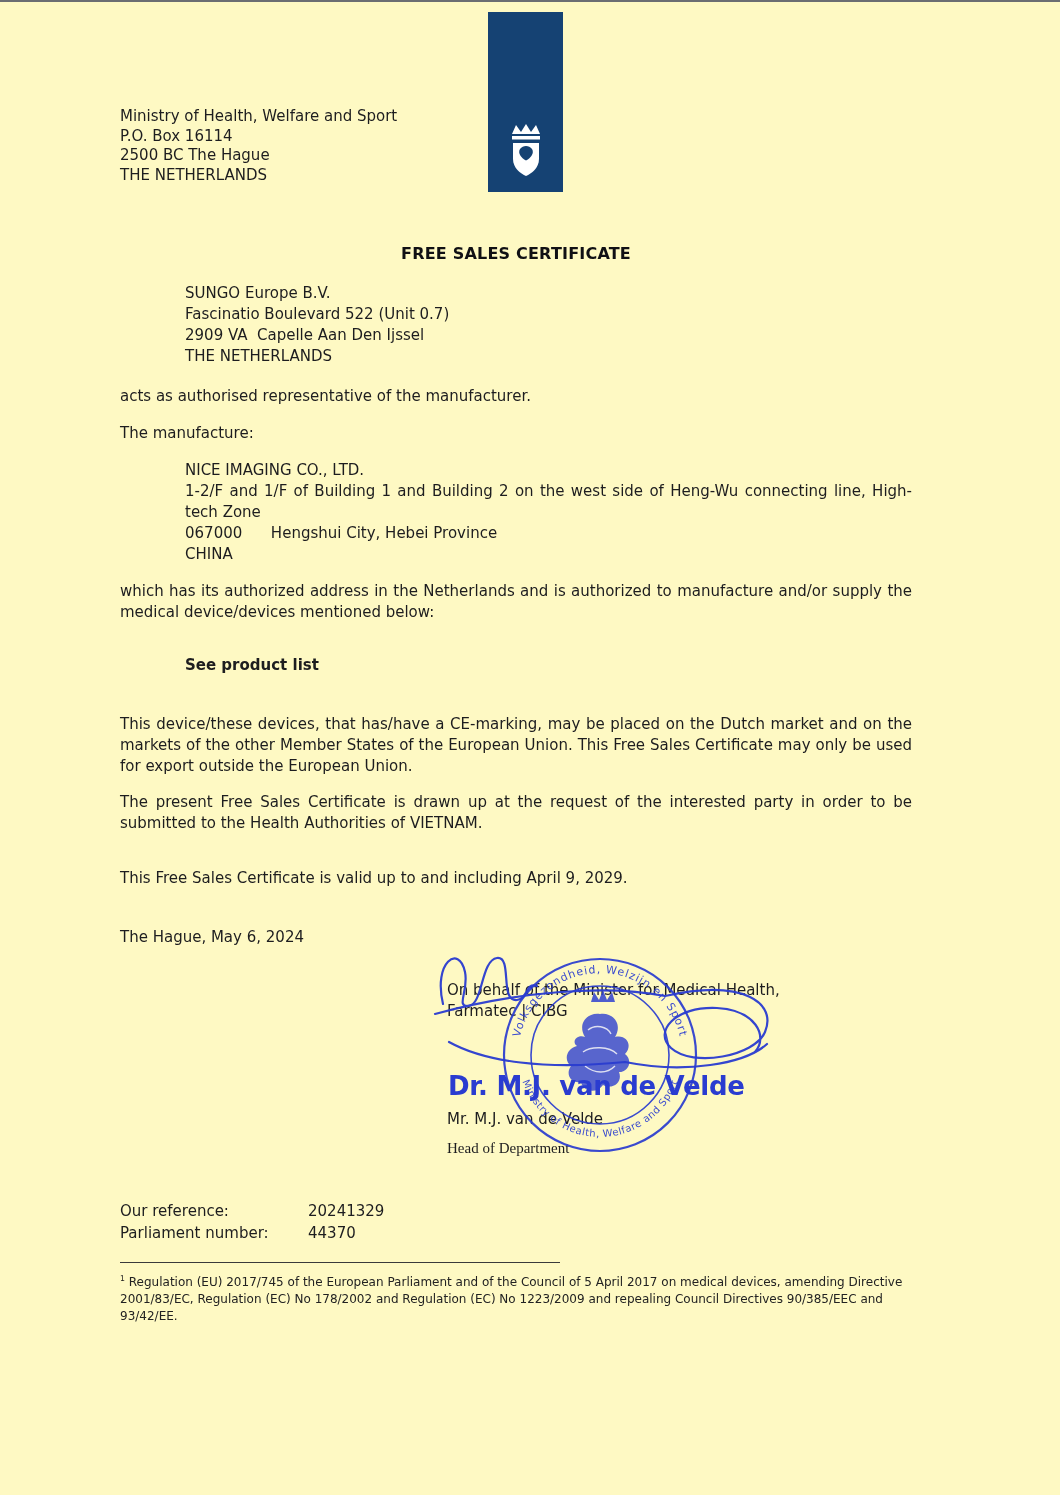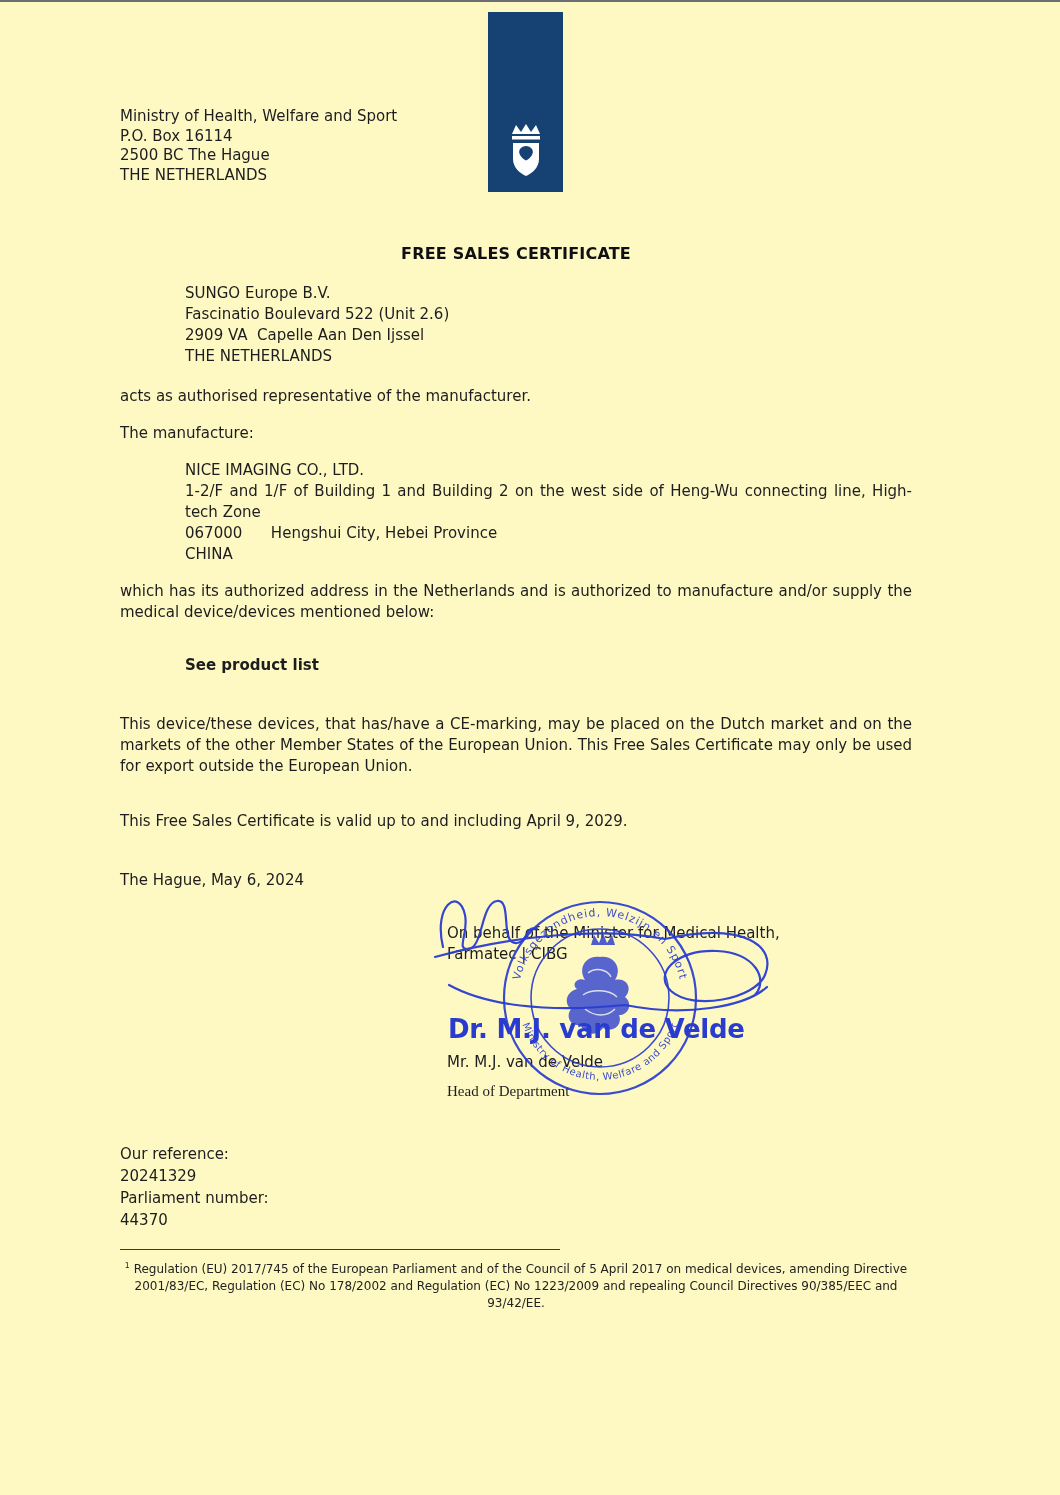--- a/index.html
+++ b/index.html
@@ -30,25 +30,25 @@
 
   .signature-area{position:relative;height:200px;margin-top:30px;}
   .behalf{position:absolute;left:327px;top:2px;line-height:21px;}
   .sig-script{position:absolute;left:328px;top:93px;font-size:26px;line-height:30px;font-weight:bold;
               color:#2a3cd0;letter-spacing:-0.3px;white-space:nowrap;}
   .signer-name{position:absolute;left:327px;top:131px;}
   .signer-title{position:absolute;left:327px;top:160px;font-family:Liberation Serif, serif;}
   .sig-svg{position:absolute;left:305px;top:-36px;pointer-events:none;}
 
   .reference{margin-top:22px;}
-  .ref-row{display:flex;line-height:22px;flex-direction:column;}
+  .ref-row{display:flex;line-height:22px;}
   .ref-label{width:188px;}
   .footnote{margin-top:18px;font-size:12px;line-height:17px;color:#222;}
   .footnote-rule{width:440px;border-top:1.2px solid #3a3a3a;height:0;}
-  .footnote-text{margin-top:7px;text-align:center;}
+  .footnote-text{margin-top:7px;}
 </style>
 </head>
 <body>
 
 <div class="page">
 
   <div class="banner">
     <svg width="46" height="56" viewBox="0 0 46 56">
       <path d="M 9 12 L 13 3 L 18 10 L 23 2 L 28 10 L 33 3 L 37 12 Z" fill="#ffffff"></path>
       <rect x="9" y="14" width="28" height="3.5" fill="#ffffff"></rect>
@@ -64,21 +64,21 @@
       <div class="hdr-line">P.O. Box 16114</div>
       <div class="hdr-line">2500 BC The Hague</div>
       <div class="hdr-line">THE NETHERLANDS</div>
     </div>
 
     <div class="title">FREE SALES CERTIFICATE</div>
 
 
     <div class="addr-block b-sungo">
       <div class="addr-line">SUNGO Europe B.V.</div>
-      <div class="addr-line">Fascinatio Boulevard 522 (Unit 2.6)</div>
+      <div class="addr-line">Fascinatio Boulevard 522 (Unit 0.7)</div>
       <div class="addr-line">2909 VA  Capelle Aan Den Ijssel</div>
       <div class="addr-line">THE NETHERLANDS</div>
     </div>
 
     <p class="p-acts">acts as authorised representative of the manufacturer.</p>
 
     <p class="p-manu-label">The manufacture:</p>
 
     <div class="addr-block b-nice">
       <div class="addr-line">NICE IMAGING CO., LTD.</div>
@@ -86,20 +86,21 @@
       <div class="addr-line">067000      Hengshui City, Hebei Province</div>
       <div class="addr-line">CHINA</div>
     </div>
 
     <p class="para p-auth">which has its authorized address in the Netherlands and is authorized to manufacture and/or supply the medical device/devices mentioned below:</p>
 
     <p class="p-product">See product list</p>
 
     <p class="para p-ce">This device/these devices, that has/have a CE-marking, may be placed on the Dutch market and on the markets of the other Member States of the European Union. This Free Sales Certificate may only be used for export outside the European Union.</p>
 
+    <p class="para p-request">The present Free Sales Certificate is drawn up at the request of the interested party in order to be submitted to the Health Authorities of VIETNAM.</p>
 
     <p class="p-valid">This Free Sales Certificate is valid up to and including April 9, 2029.</p>
 
     <p class="p-place">The Hague, May 6, 2024</p>
 
     <div class="signature-area">
       <div class="behalf">
         <div>On behalf of the Minister for Medical Health,</div>
         <div>Farmatec | CIBG</div>
       </div>

